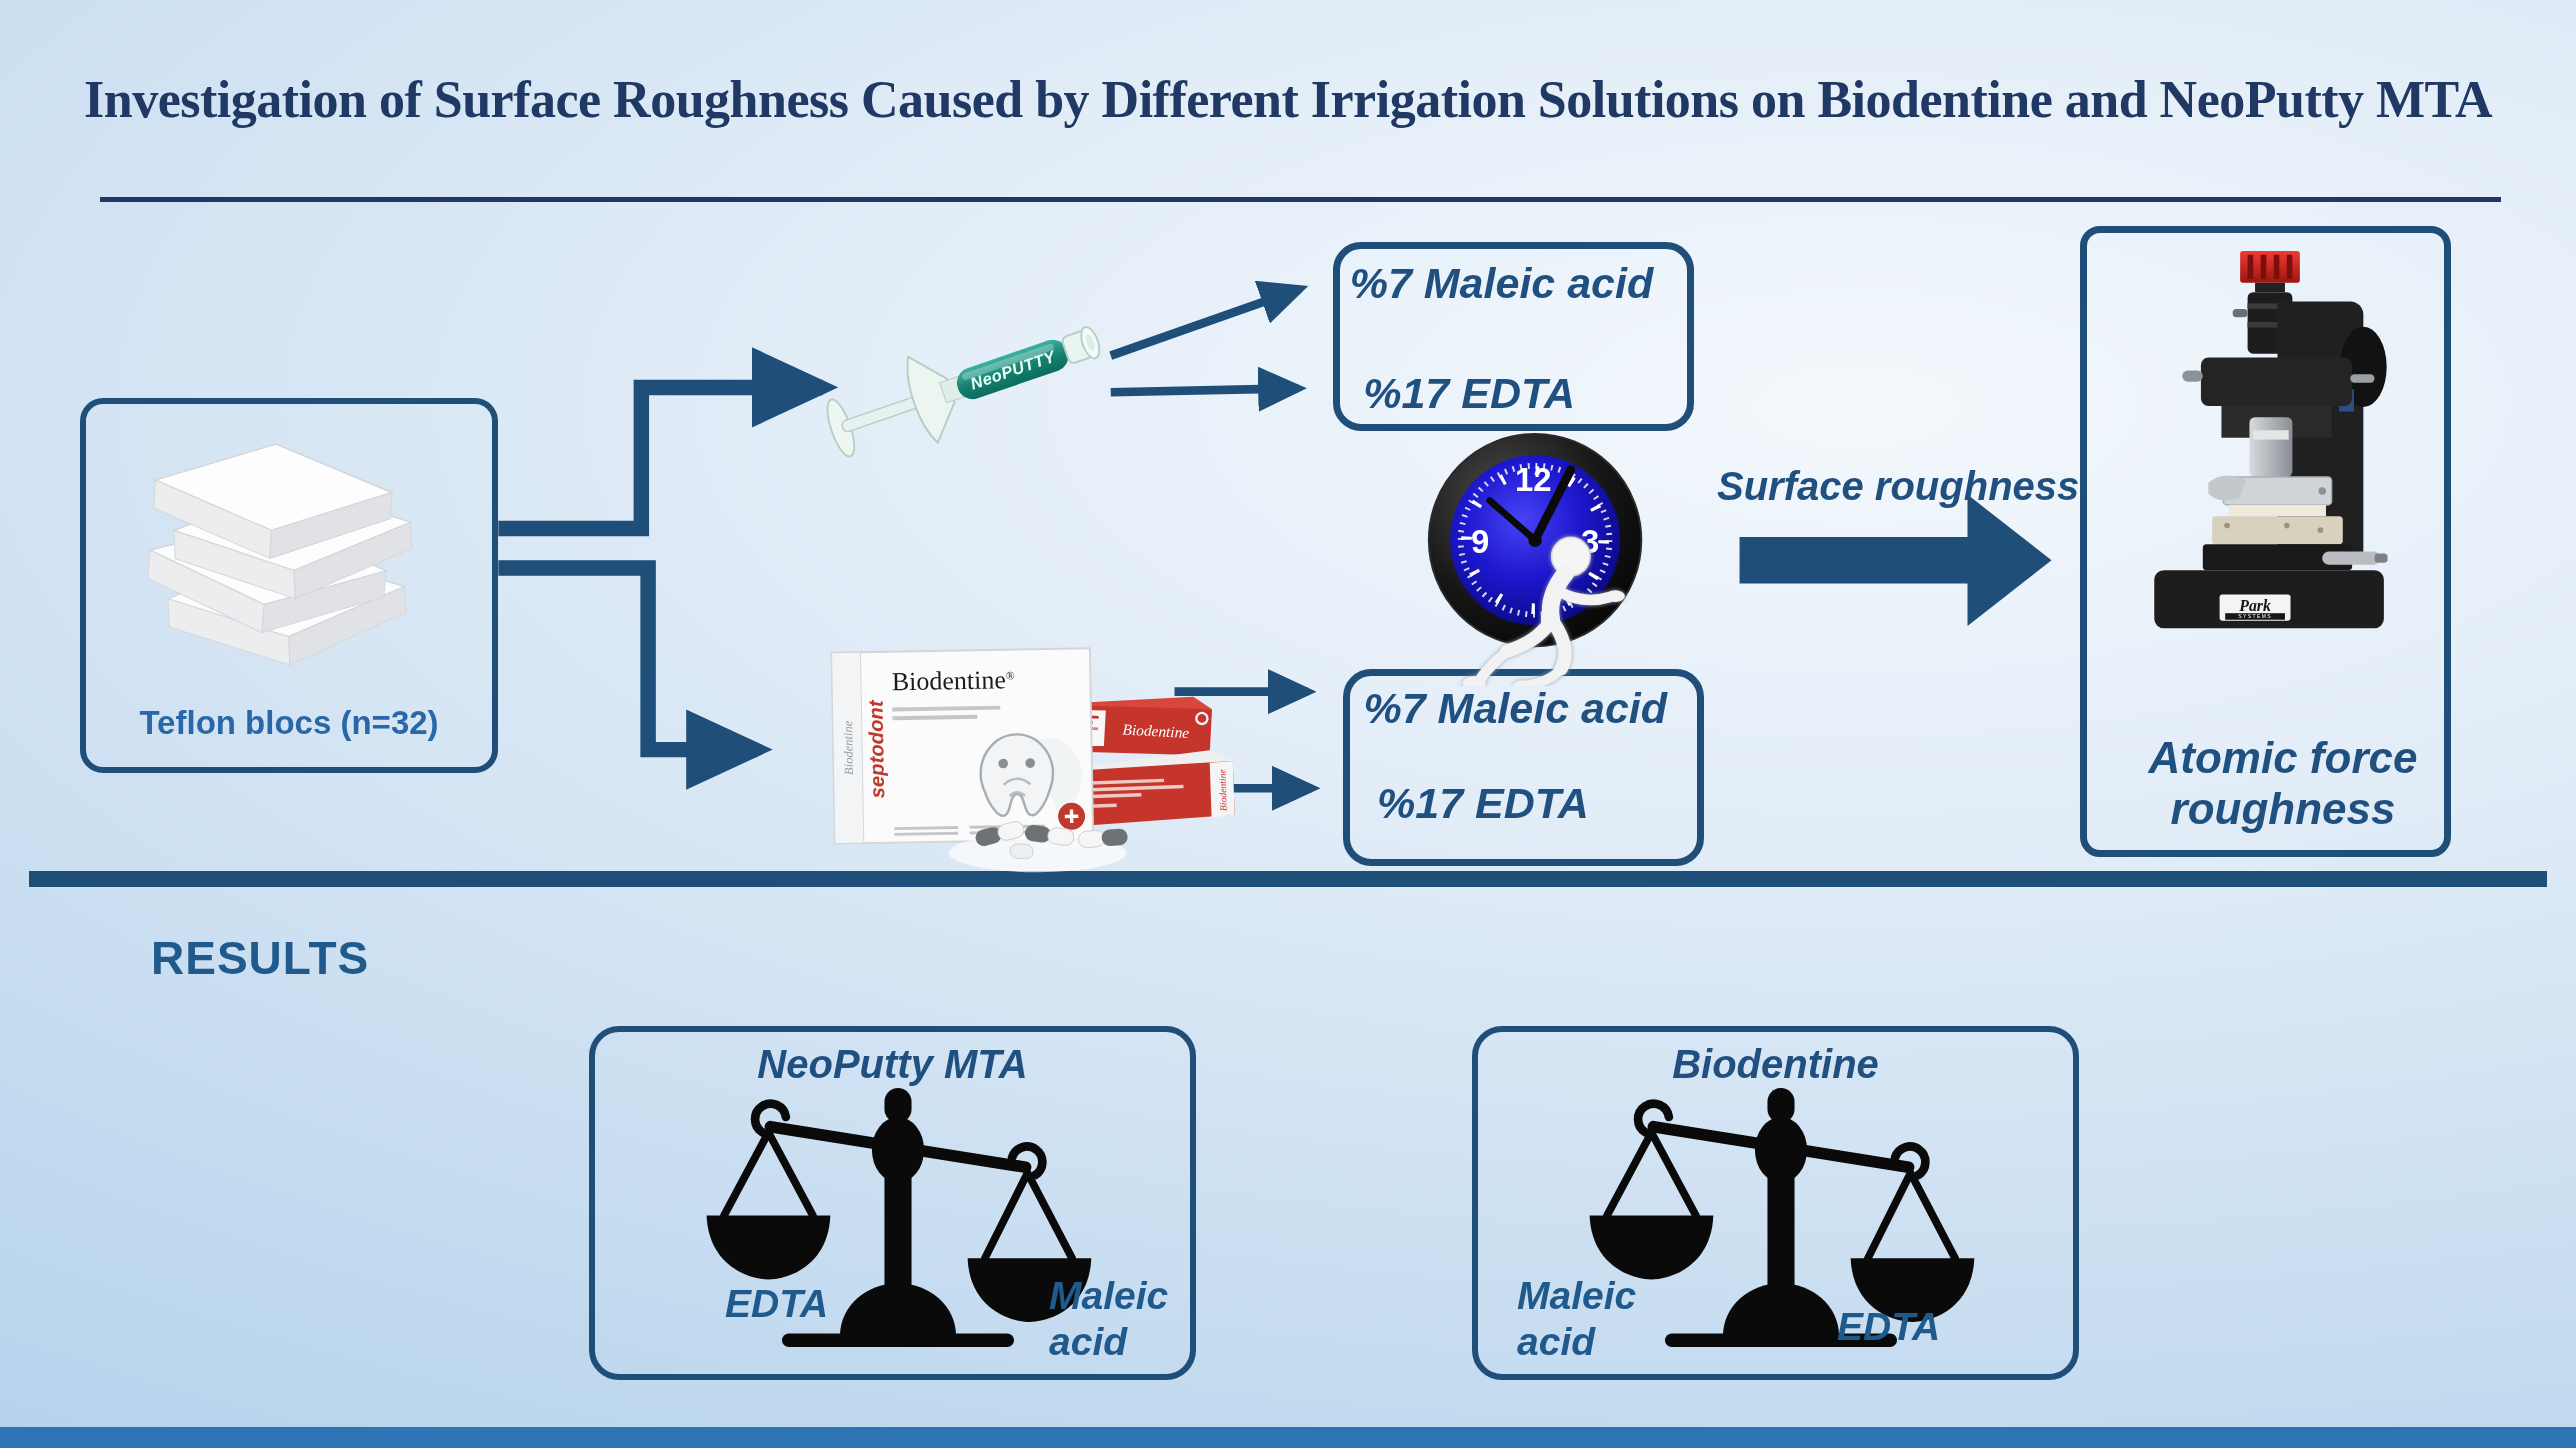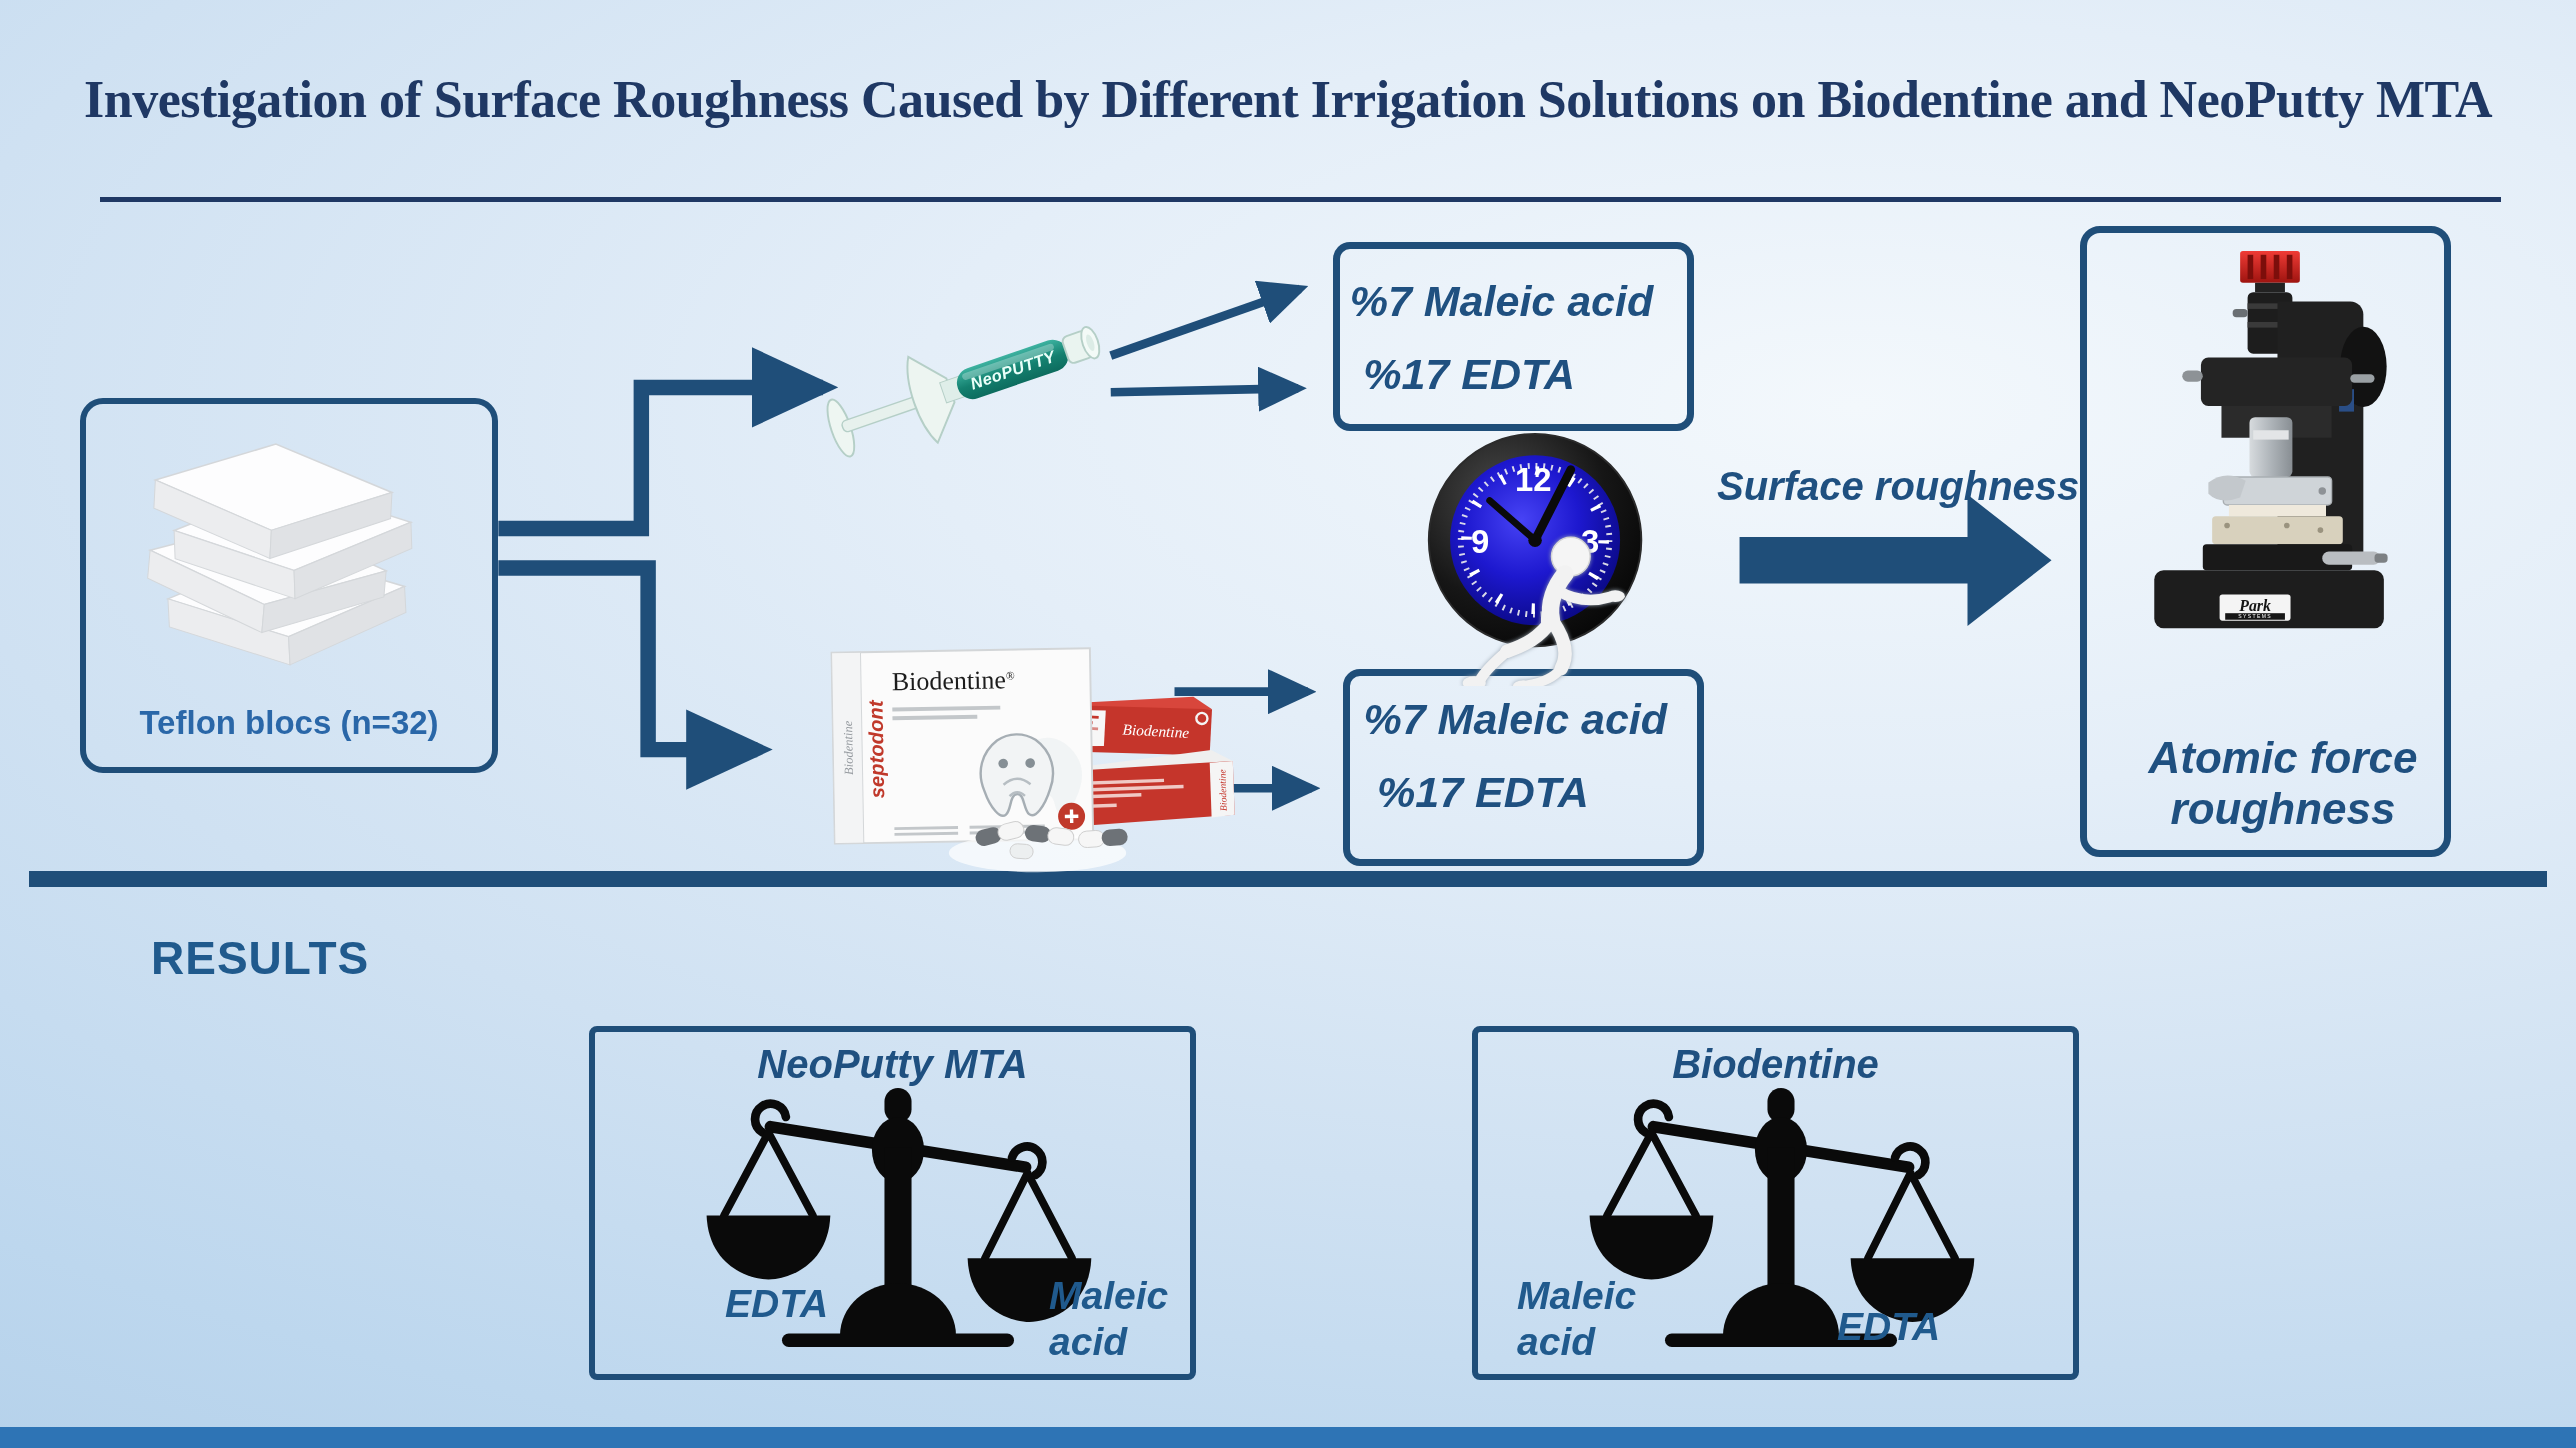--- a/index.html
+++ b/index.html
@@ -19,41 +19,41 @@
   .title-rule { left:100px; top:197px; width:2401px; height:4.8px; background:#1f3864; }
   
   .obox { border:6.8px solid #1f4e79; border-radius:23px; background:transparent; }
   .obox-thick { border-width:7.7px; }
   
   .teflon-box { left:80px; top:398px; width:418px; height:375px; }
   .teflon-art { left:43px; top:24px; width:328px; height:251px; }
   .teflon-label { left:0; right:0; bottom:25px; text-align:center;
     font-size:33px; font-weight:bold; color:#2a67a8; }
   
-  .solbox { border:7.7px solid #1f4e79; border-radius:17px; display:flex; flex-direction:column; justify-content:center; }
+  .solbox { border:7.7px solid #1f4e79; border-radius:28px; display:flex; flex-direction:column; justify-content:space-between; }
   .solbox-top { left:1333px; top:242px; width:361px; height:189px; padding:9.7px 15.5px 5.8px 9.7px; }
   .solbox-bottom { left:1343px; top:669px; width:361px; height:197px; padding:7.7px 15.5px 31px 13.5px; }
   .soltext { font-size:43px; font-weight:bold; font-style:italic; color:#1f5080; white-space:nowrap; }
   .soltext.indent { margin-left:13.5px;margin-top:24px; }
   
   .sr-label { left:1717px; top:464px; width:342px; text-align:center;
     font-size:40px; font-weight:bold; font-style:italic; color:#1f5080; white-space:nowrap; }
   
   .afm-box { left:2080px; top:226px; width:371px; height:631px; border-radius:20px; }
   .afm-art { left:43px; top:13.5px; width:280px; height:402px; }
   .afm-label { left:0; right:0; bottom:15.5px; text-align:center; line-height:1.16;
     font-size:44px; font-weight:bold; font-style:italic; color:#1f5080;padding-left:35px; }
   
   .syringe-art { left:813px; top:285px; width:309px; height:203px; z-index:3; }
   .pack-art { left:827px; top:637px; width:422px; height:241px; z-index:3; }
   .clock-art { left:1424px; top:431px; width:226px; height:255px; z-index:6; }
   
   .divider { left:29px; top:871px; width:2518px; height:16.4px; background:#1f4e79; }
   .results-heading { left:151px; top:931px; font-size:46px; font-weight:bold; color:#205a8d; letter-spacing:1px; }
-  .res-box { width:607px; height:354px; border-radius:8px; }
+  .res-box { width:607px; height:354px; border-radius:30px; }
   .res-box-left { left:589px; top:1026px; }
   .res-box-right { left:1472px; top:1026px; }
   .res-title { left:0; right:0; top:9.7px; text-align:center;
     font-size:40px; font-weight:bold; font-style:italic; color:#1f5080; }
   .res-scale { left:100px; top:56px; width:406px; height:290px; }
   .res-label { font-size:39px; font-weight:bold; font-style:italic; color:#205a8d; line-height:1.18; }
   .conn { left:0; top:0; width:2576px; height:1449px; z-index:2; pointer-events:none; }
   .bottom-strip { left:0; top:1427px; width:2576px; height:22px; background:#2e74b5; }
   svg text { font-family:"Liberation Sans", sans-serif; }
   .serifText { font-family:"Liberation Serif", serif; }

